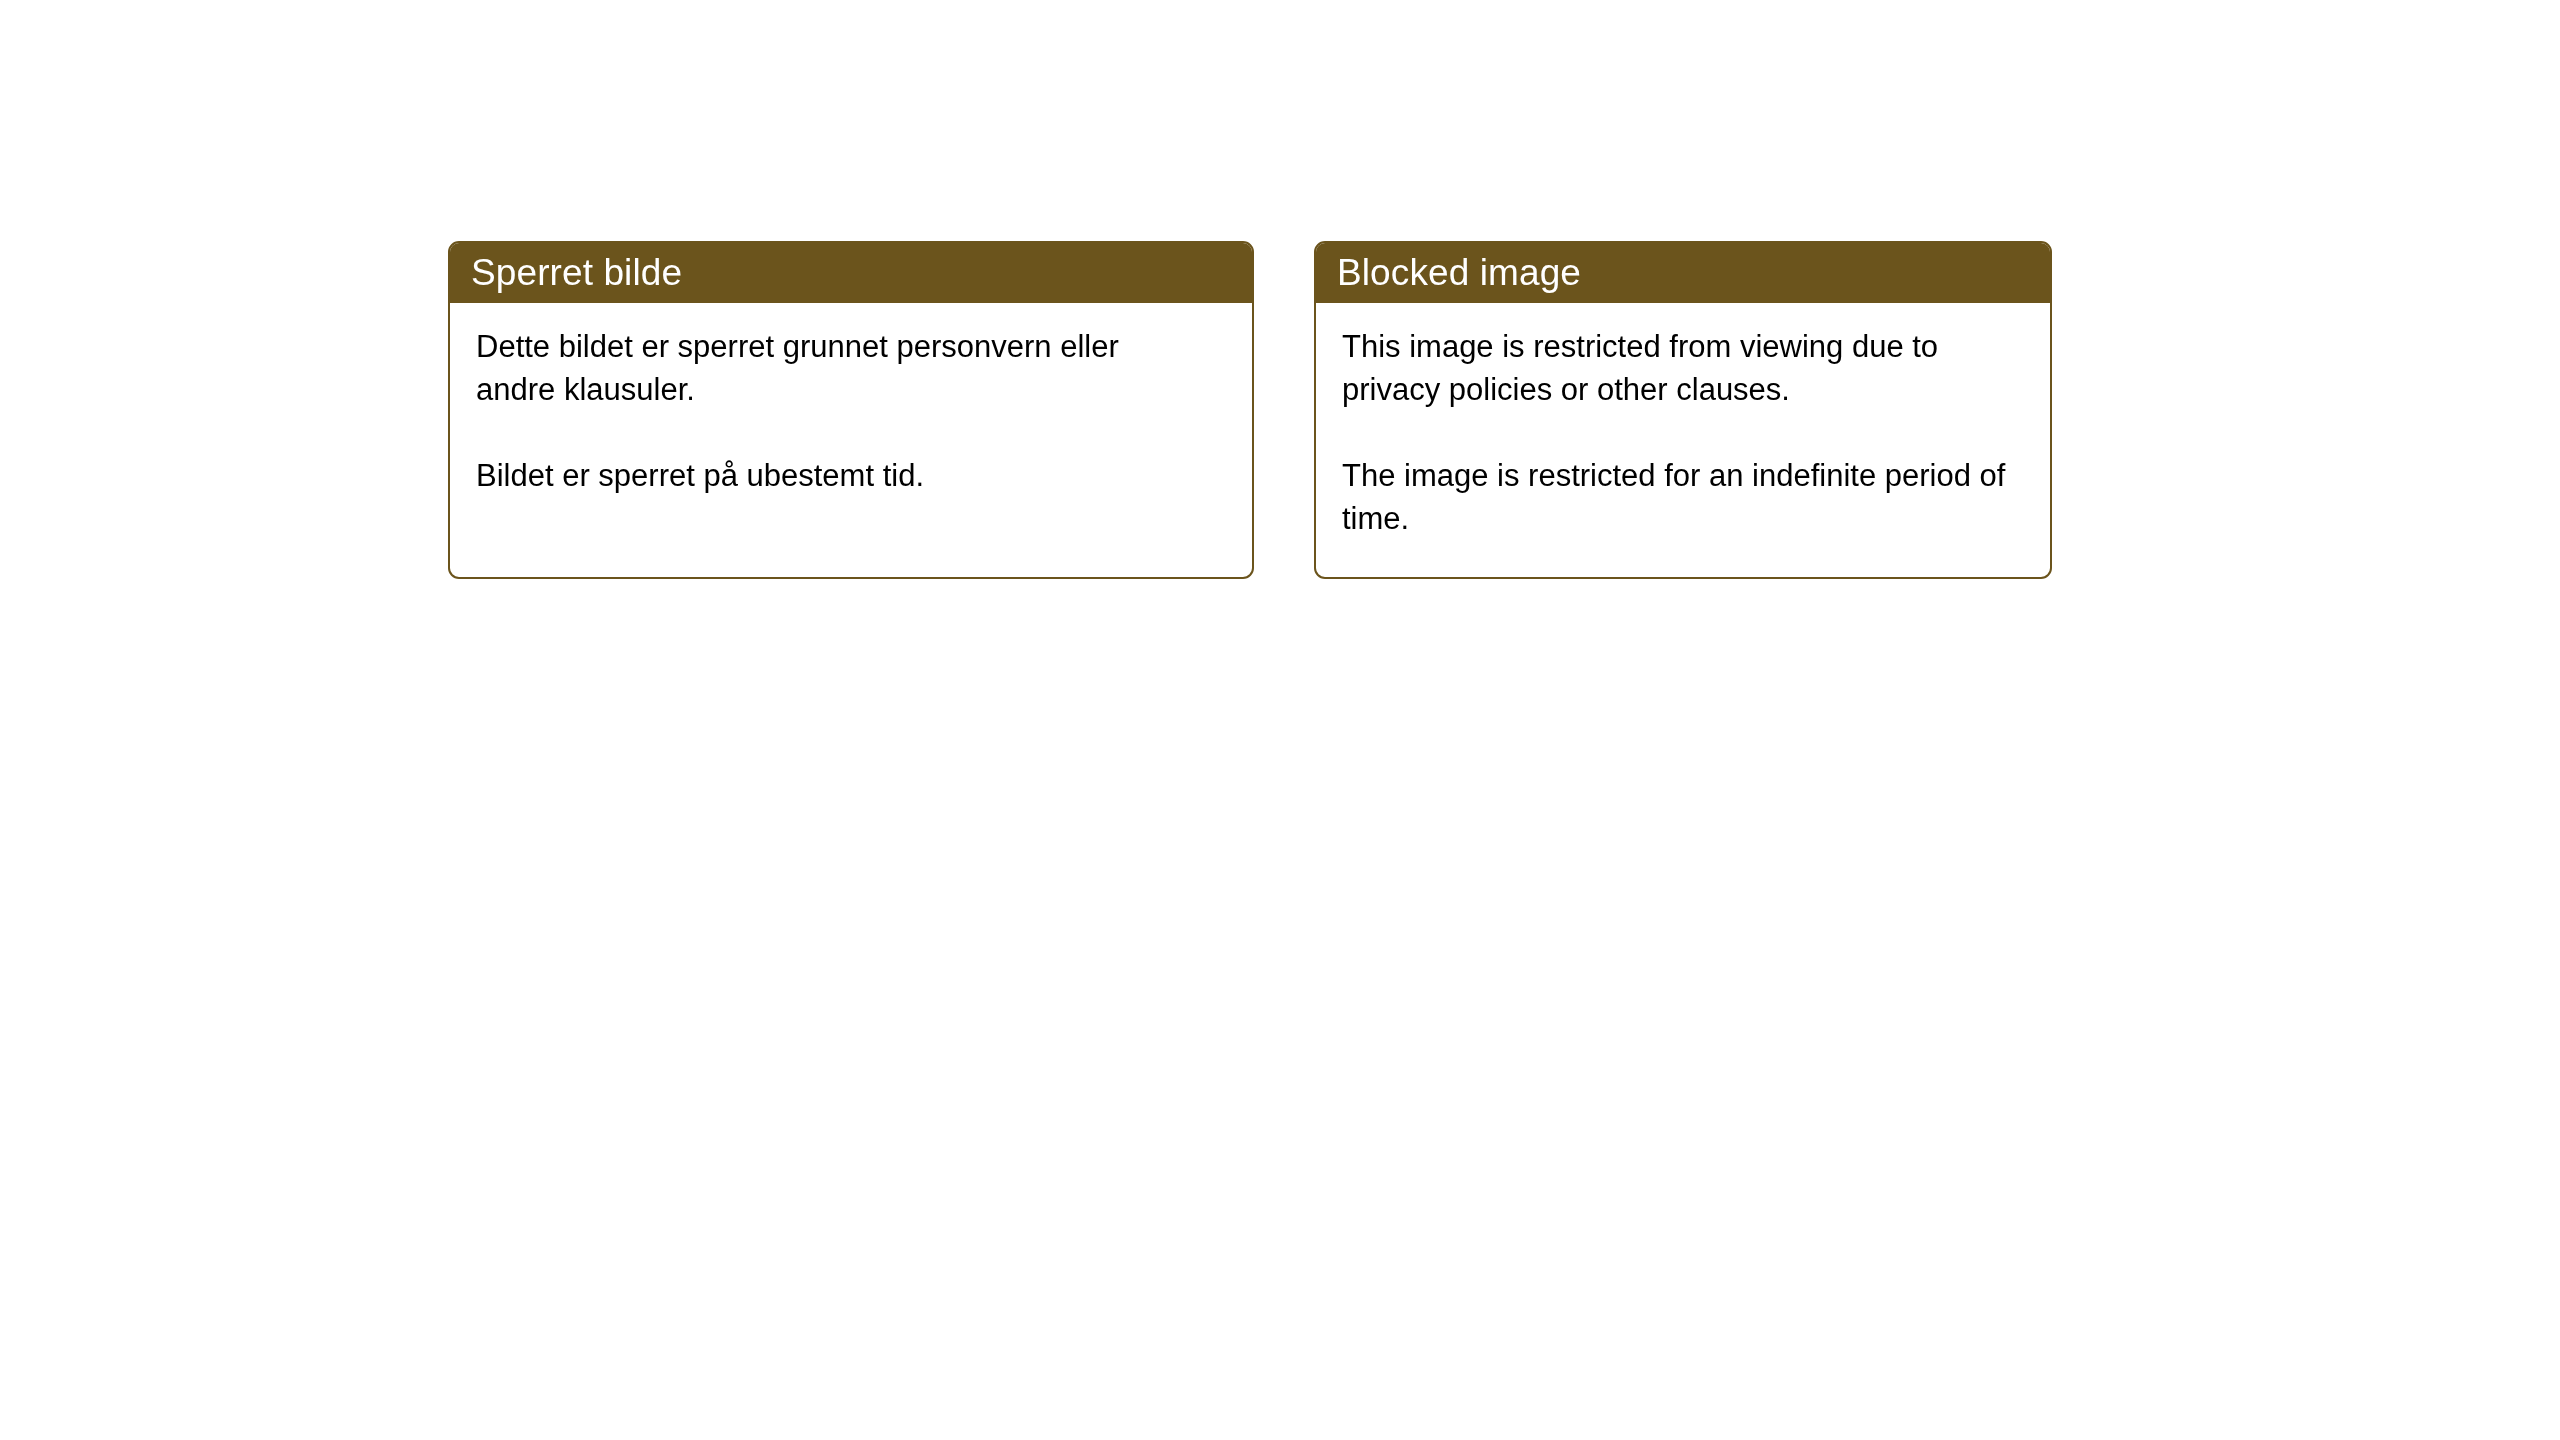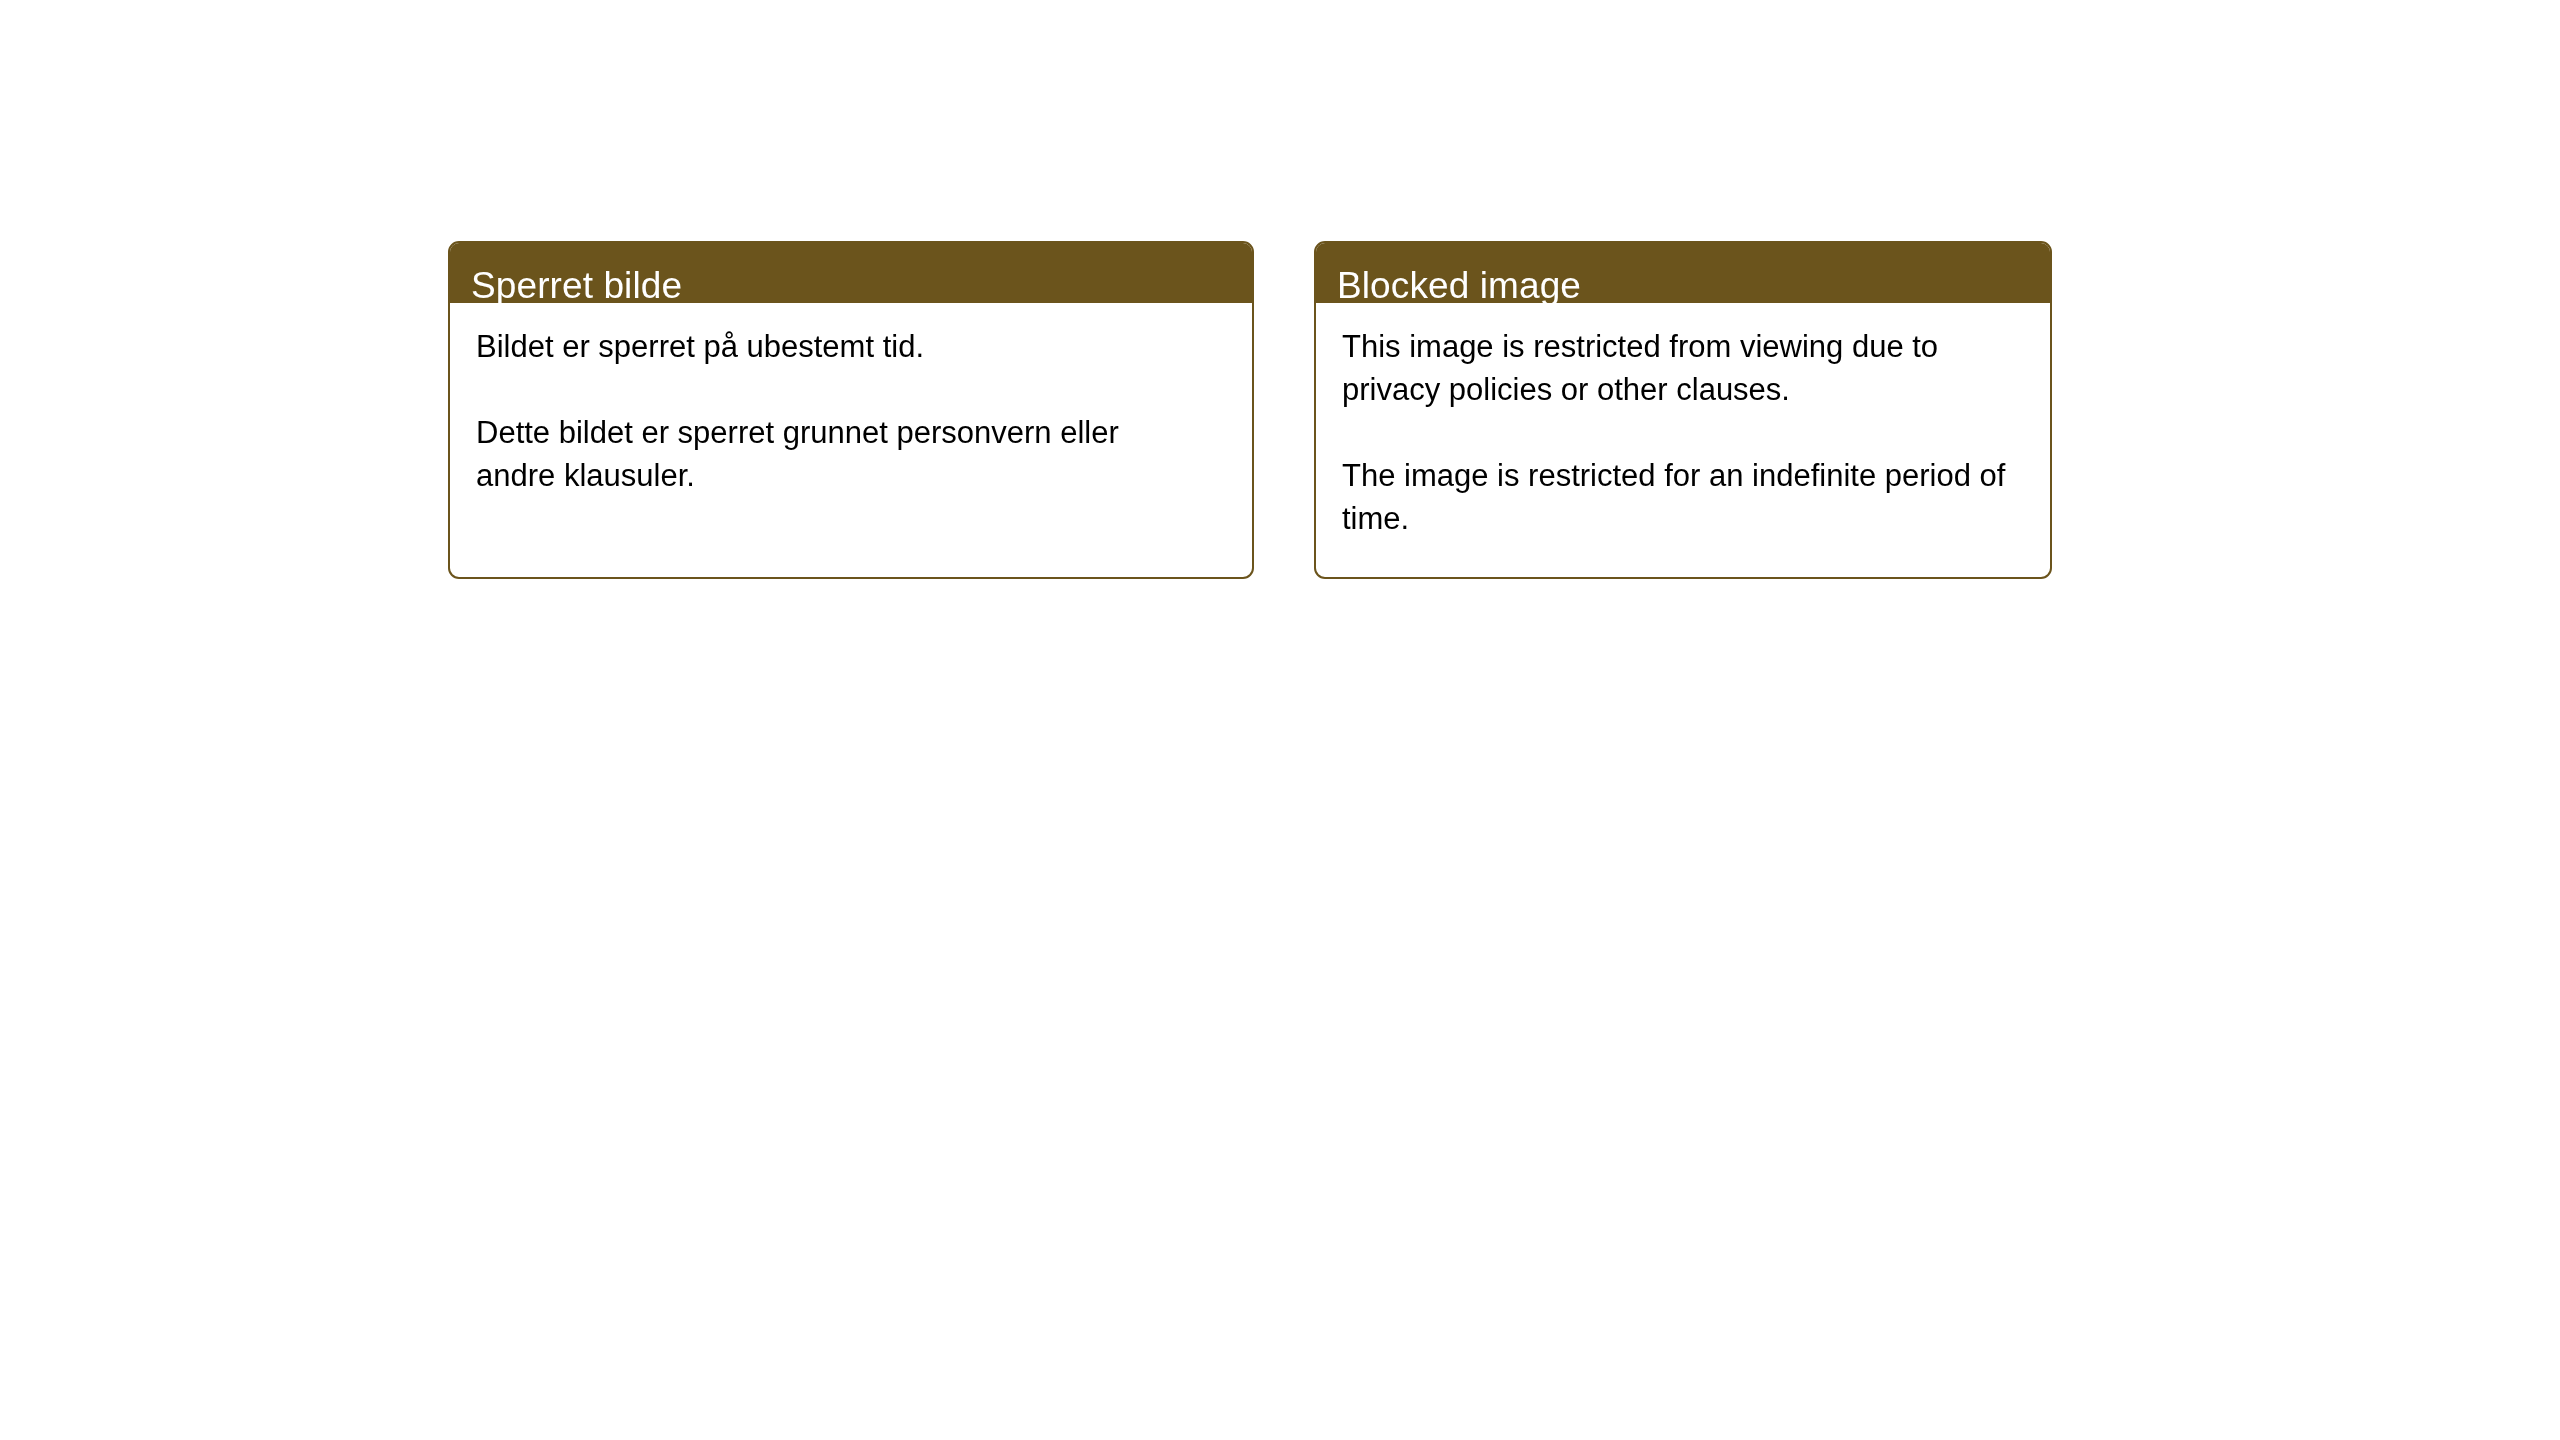--- a/index.html
+++ b/index.html
@@ -44,21 +44,21 @@
     left: 866px;
     width: 738px;
     height: 338px;
   }
 
   .card-header {
     box-sizing: border-box;
     height: 61px;
     background: #6b541c;
     display: flex;
-    align-items: flex-start;
+    align-items: center;
     padding: 0 0 0 22px;
     margin: -1px -1px 0 -1px;
   }
 
   .card-title {
     color: #ffffff;
     font-size: 37px;
     font-weight: 400;
     line-height: 1;
     letter-spacing: 0.1px;
@@ -86,22 +86,22 @@
 </head>
 <body>
 
 <div class="cards-area">
 
   <section class="notice-card card-no">
     <div class="card-header">
       <h1 class="card-title">Sperret bilde</h1>
     </div>
     <div class="card-body">
+      <p class="card-paragraph">Dette bildet er sperret grunnet personvern eller andre klausuler.</p>
       <p class="card-paragraph">Bildet er sperret på ubestemt tid.</p>
-      <p class="card-paragraph">Dette bildet er sperret grunnet personvern eller andre klausuler.</p>
     </div>
   </section>
 
   <section class="notice-card card-en">
     <div class="card-header">
       <h1 class="card-title">Blocked image</h1>
     </div>
     <div class="card-body">
       <p class="card-paragraph">This image is restricted from viewing due to privacy policies or other clauses.</p>
       <p class="card-paragraph">The image is restricted for an indefinite period of time.</p>

